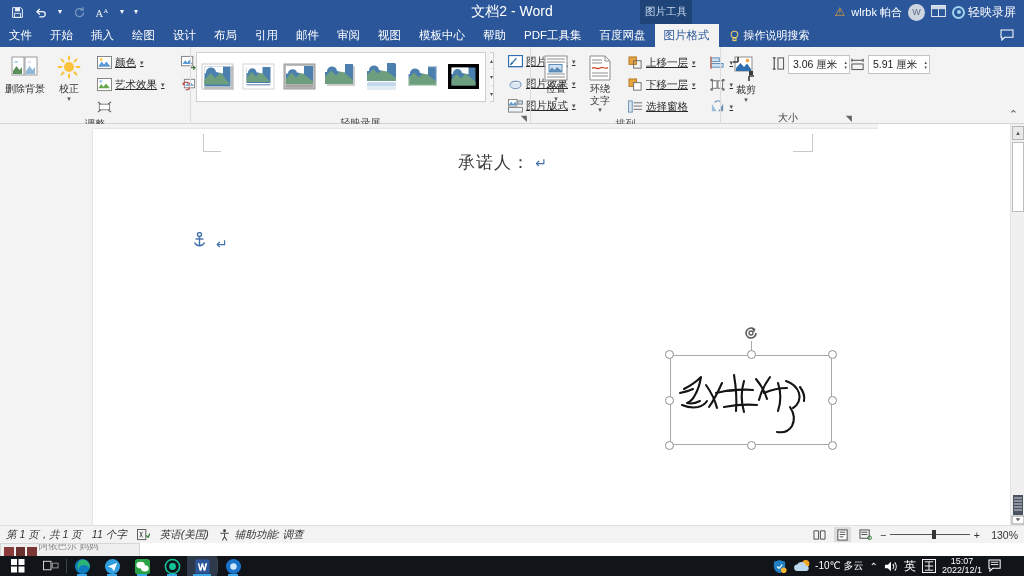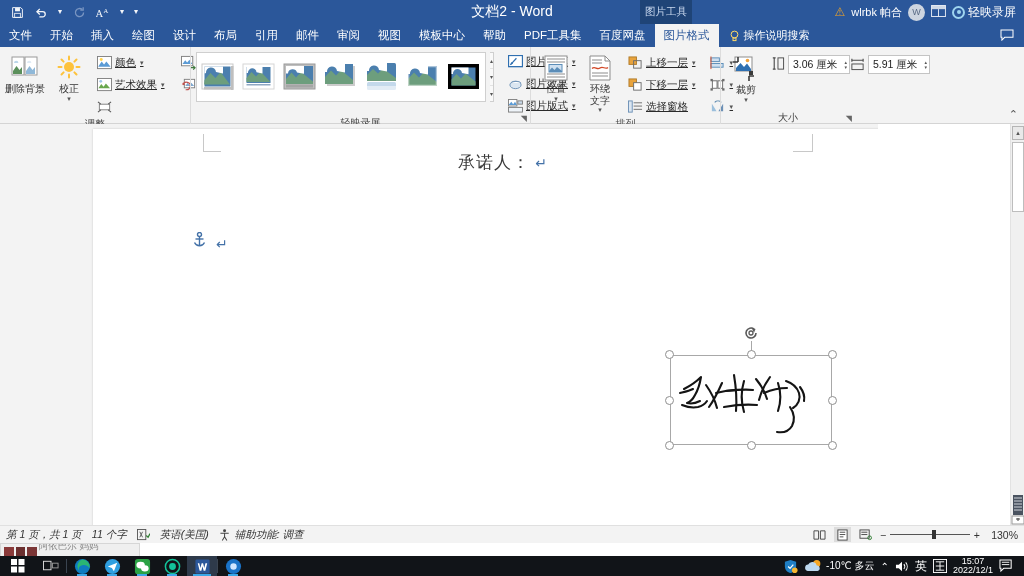--- a/index.html
+++ b/index.html
@@ -204,21 +204,21 @@
   .tb-start { width:36px; height:20px; display:flex; align-items:center; justify-content:center; }
   .tb-search {
     width:185px; height:17px; background:#fff; border-radius:1px; display:flex;
     align-items:center; gap:4px; padding:0 5px; font-size:9.5px; color:#4b4b4b; margin-left:2px;
     overflow:hidden; white-space:nowrap;
   }
   .tb-icon { width:30px; height:20px; display:flex; align-items:center; justify-content:center; position:relative;}
   .tb-icon.active::after{content:"";position:absolute;left:6px;bottom:0;width:18px;height:2px;background:#3ba7e8;}
   .tb-icon.running::after{content:"";position:absolute;left:10px;bottom:0;width:10px;height:2px;background:#3ba7e8;}
   .tb-icon.sel { background:#2e3a4a; }
-  .tray { margin-left:auto; display:flex; align-items:center; gap:6px; padding-right:10px; color:#fff; font-size:10px;}
+  .tray { margin-left:auto; display:flex; align-items:center; gap:6px; padding-right:21px; color:#fff; font-size:10px;}
   .tray-item { display:flex; align-items:center; gap:2px; }
   .clock { display:flex; flex-direction:column; align-items:center; line-height:1.05; font-size:9px; color:#fff; }
   .divider-v { width:1px; height:14px; background:#3a4450; }
 </style>
 </head>
 <body>
 
 <div class="app">
 
   <div class="titlebar">

